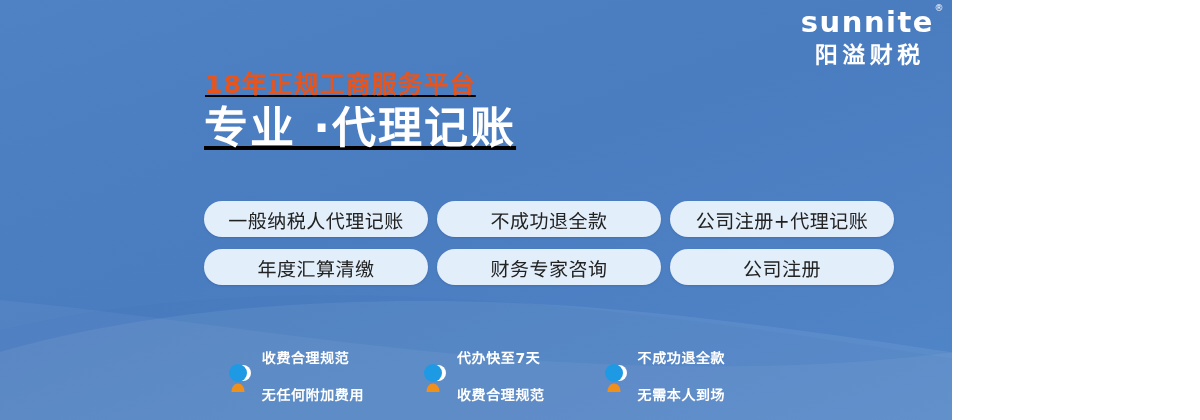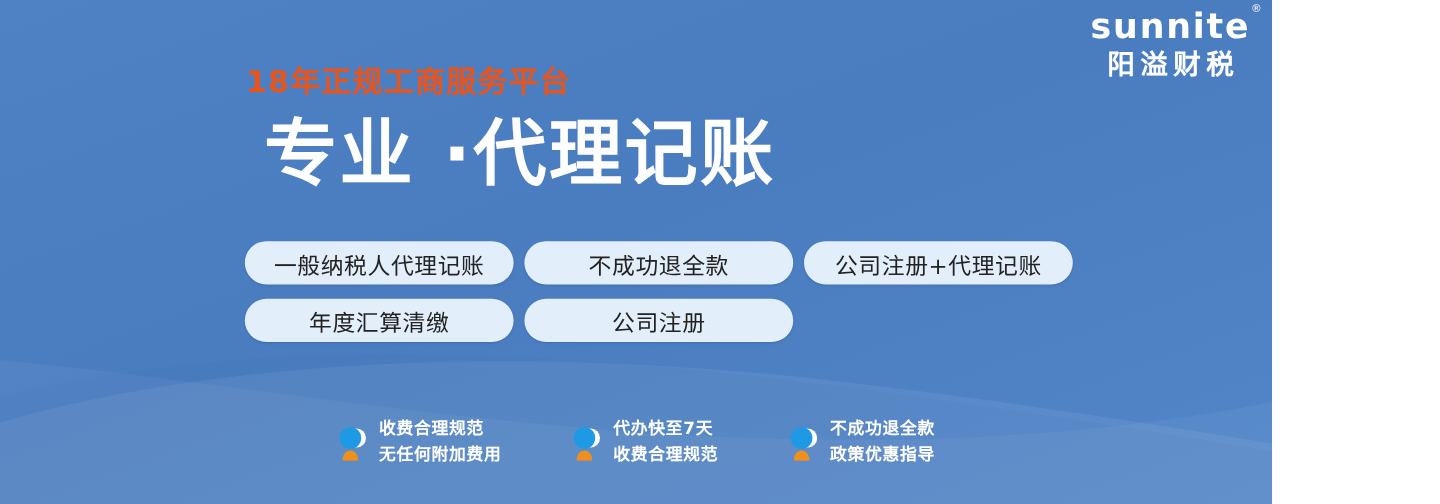--- a/index.html
+++ b/index.html
@@ -9,21 +9,21 @@
   }
   body {
     width: 1200px;
     height: 420px;
     overflow: hidden;
     font-family: "Liberation Sans", "DejaVu Sans", sans-serif;
   }
 
   .banner {
     position: relative;
-    width: 1060px;
+    width: 952px;
     height: 420px;
     overflow: hidden;
     background: linear-gradient(160deg, #4e82c4 0%, #4a7cc0 45%, #5186c8 100%);
   }
 
   
   .bg-waves {
     position: absolute;
     inset: 0;
     width: 1200px;
@@ -64,40 +64,41 @@
     font-weight: 700;
     letter-spacing: 4.5px;
     text-indent: 4.5px;
     color: #ffffff;
   }
 
   
   .headline-block {
     position: absolute;
     left: 204px;
-    top: 56px;
+    top: 72px;
+    text-decoration: underline;
   }
   .eyebrow {
     font-family: "DejaVu Sans", sans-serif;
     font-size: 25px;
     font-weight: 700;
     letter-spacing: 1px;
     color: #e7551d;
     line-height: 1;
     margin: 0 0 8px 1px;
     white-space: nowrap;
   }
   .title {
     font-family: "DejaVu Sans", sans-serif;
-    font-size: 61px;
+    font-size: 44px;
     font-weight: 700;
     letter-spacing: 2px;
     color: #ffffff;
     line-height: 1.05;
-    margin: 16px;
+    margin: 0;
     white-space: nowrap;
   }
 
   
   .pill-grid {
     position: absolute;
     left: 204px;
     top: 201px;
     display: grid;
     grid-template-columns: 224px 224px 224px;
@@ -140,21 +141,21 @@
     gap: 9px;
   }
   .feature-icon {
     flex: 0 0 auto;
     width: 26px;
     height: 30px;
   }
   .feature-text {
     display: flex;
     flex-direction: column;
-    gap: 3px;
+    gap: 19px;
     font-family: "DejaVu Sans", sans-serif;
     font-size: 14px;
     font-weight: 700;
     color: #ffffff;
     line-height: 1.25;
     letter-spacing: 0.6px;
     white-space: nowrap;
   }
 </style>
 </head>
@@ -178,20 +179,21 @@
   <div class="headline-block">
     <div class="eyebrow">18年正规工商服务平台</div>
     <h1 class="title">专业 ·代理记账</h1>
   </div>
 
   <div class="pill-grid">
     <div class="pill">一般纳税人代理记账</div>
     <div class="pill">不成功退全款</div>
     <div class="pill">公司注册+代理记账</div>
     <div class="pill">年度汇算清缴</div>
+    <div class="pill">财务专家咨询</div>
     <div class="pill">公司注册</div>
   </div>
 
   <div class="features">
 
     <div class="feature">
       <svg class="feature-icon" viewBox="0 0 26 30" aria-hidden="true">
         <circle cx="16" cy="11" r="8" fill="#ffffff"></circle>
         <circle cx="11" cy="11" r="9" fill="#1e9ae5"></circle>
         <path d="M4.5,30 C4.5,24.5 7.5,21.5 11,21.5 C14.5,21.5 17.5,24.5 17.5,30 Z" fill="#ef8f1c"></path>
@@ -215,19 +217,19 @@
     </div>
 
     <div class="feature">
       <svg class="feature-icon" viewBox="0 0 26 30" aria-hidden="true">
         <circle cx="16" cy="11" r="8" fill="#ffffff"></circle>
         <circle cx="11" cy="11" r="9" fill="#1e9ae5"></circle>
         <path d="M4.5,30 C4.5,24.5 7.5,21.5 11,21.5 C14.5,21.5 17.5,24.5 17.5,30 Z" fill="#ef8f1c"></path>
       </svg>
       <div class="feature-text">
         <span>不成功退全款</span>
-        <span>政策优惠指导</span>
+        <span>无需本人到场</span>
       </div>
     </div>
 
   </div>
 
 </div>
 
 </body></html>

